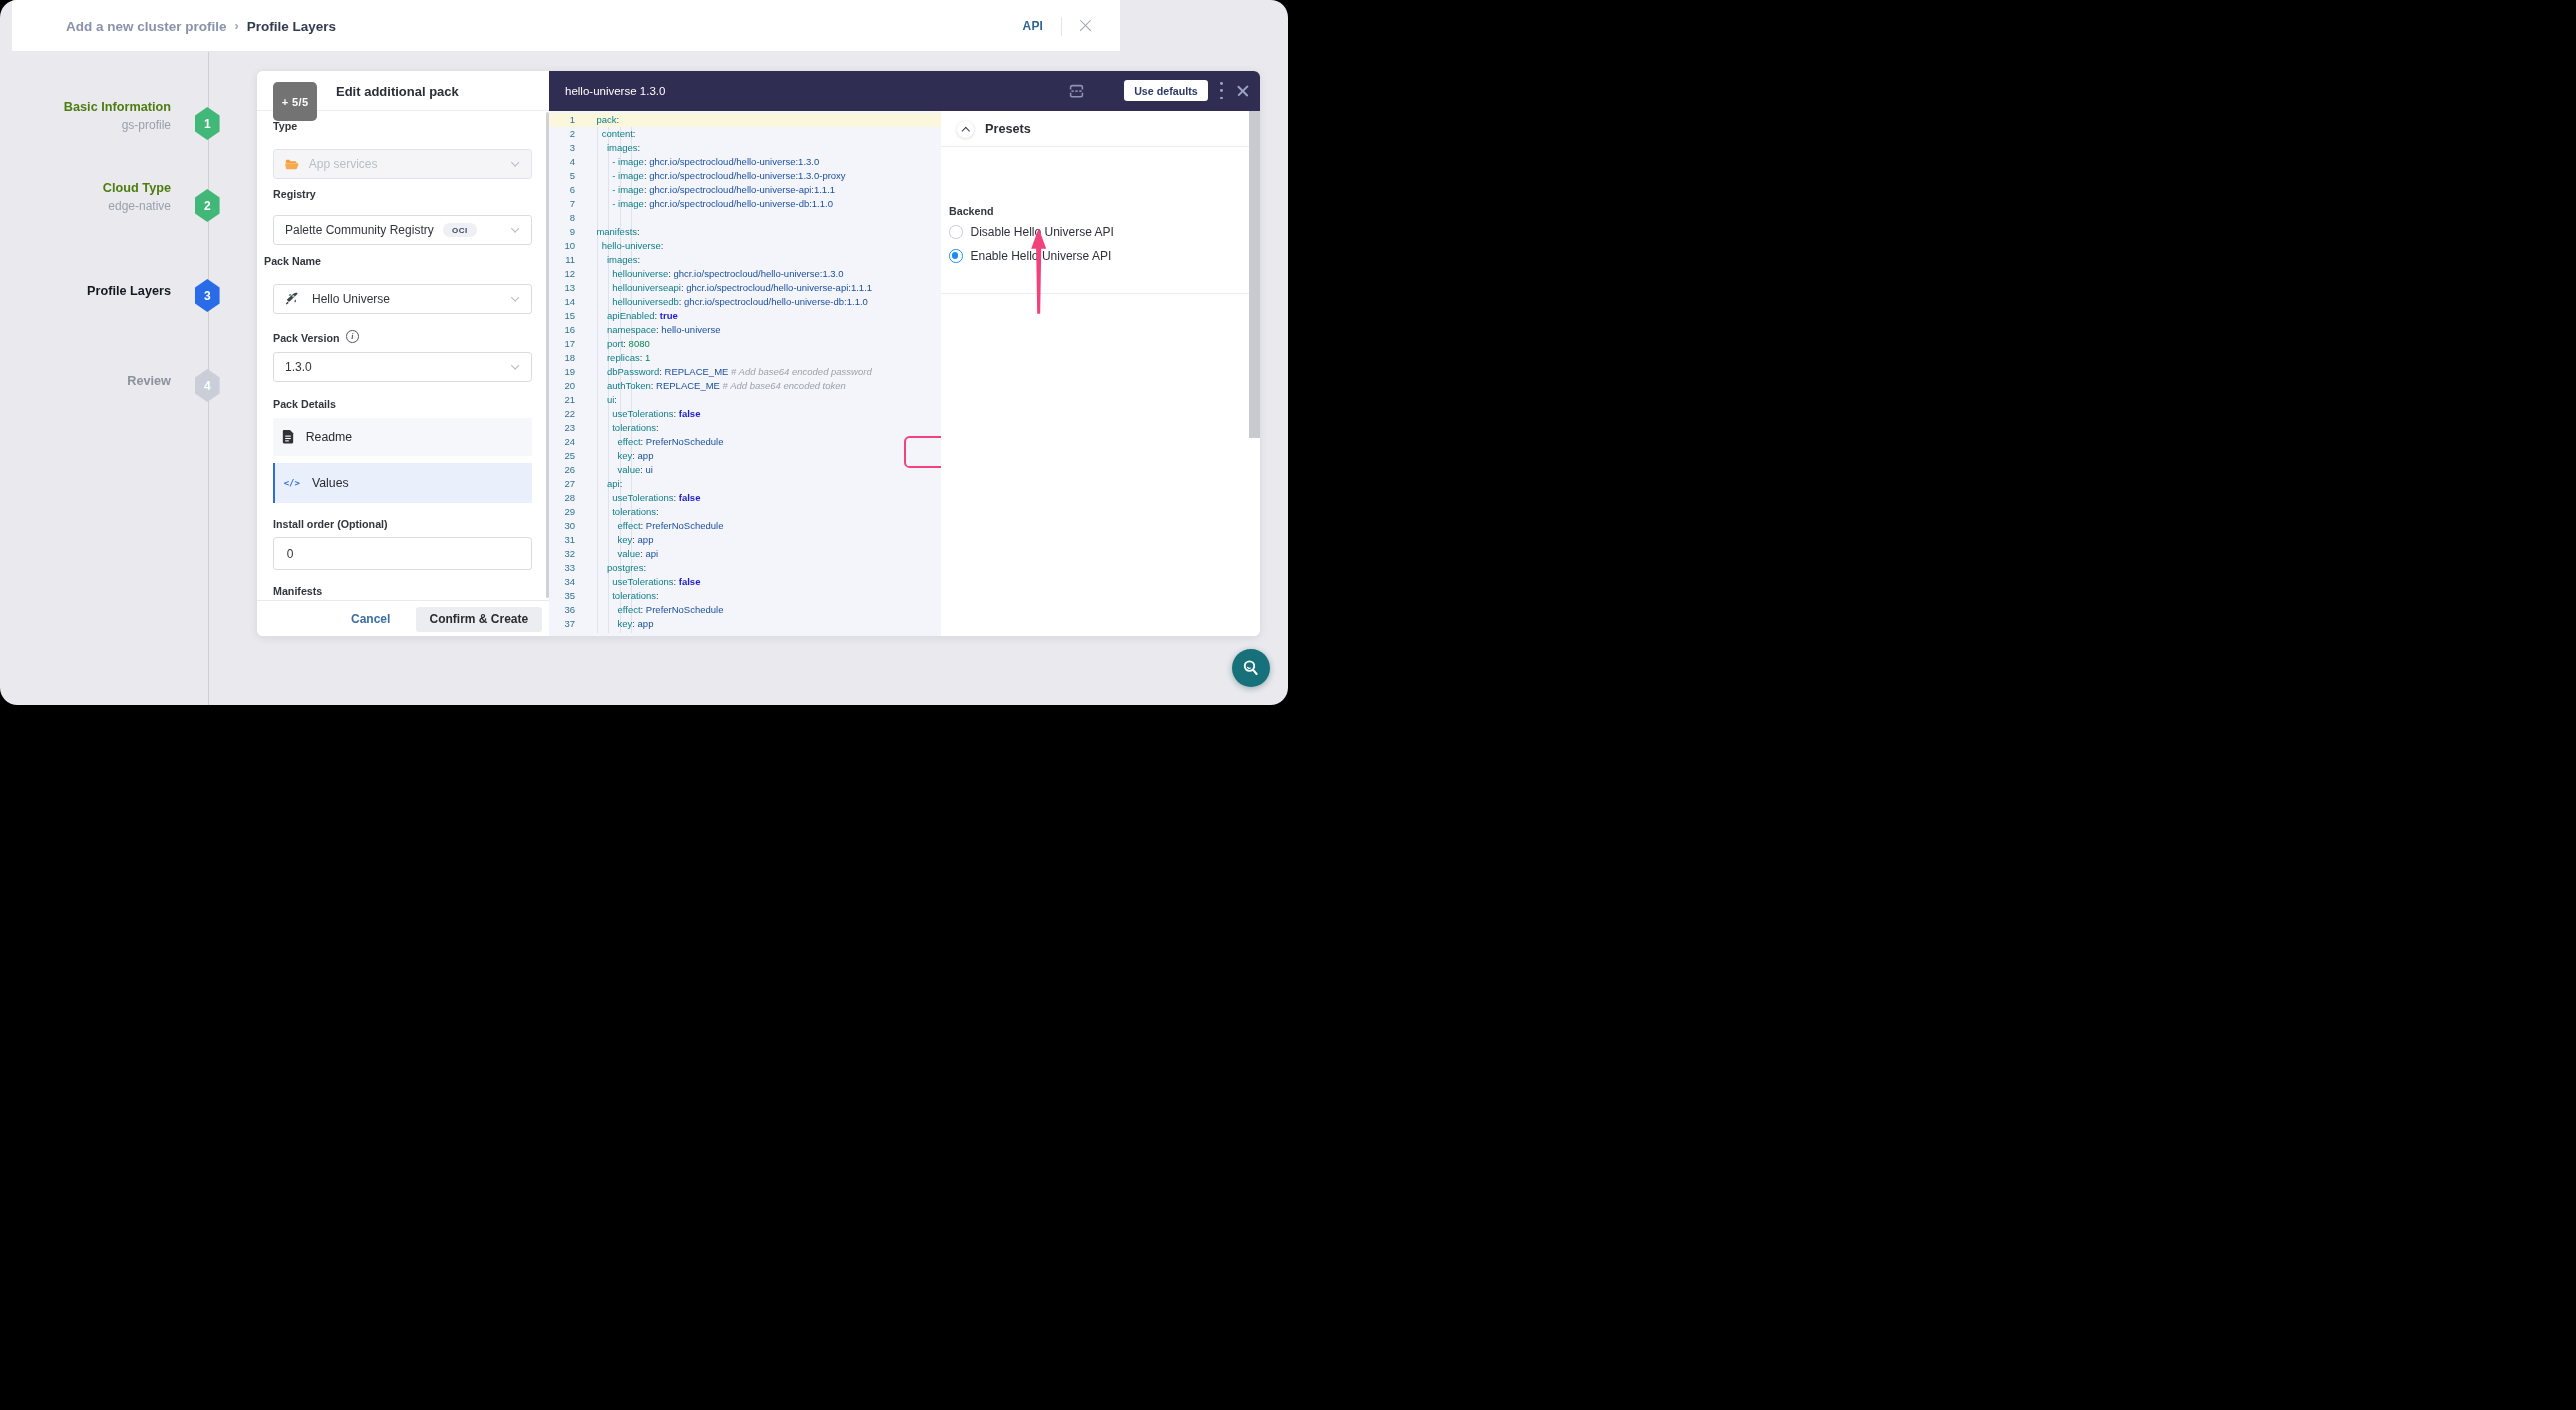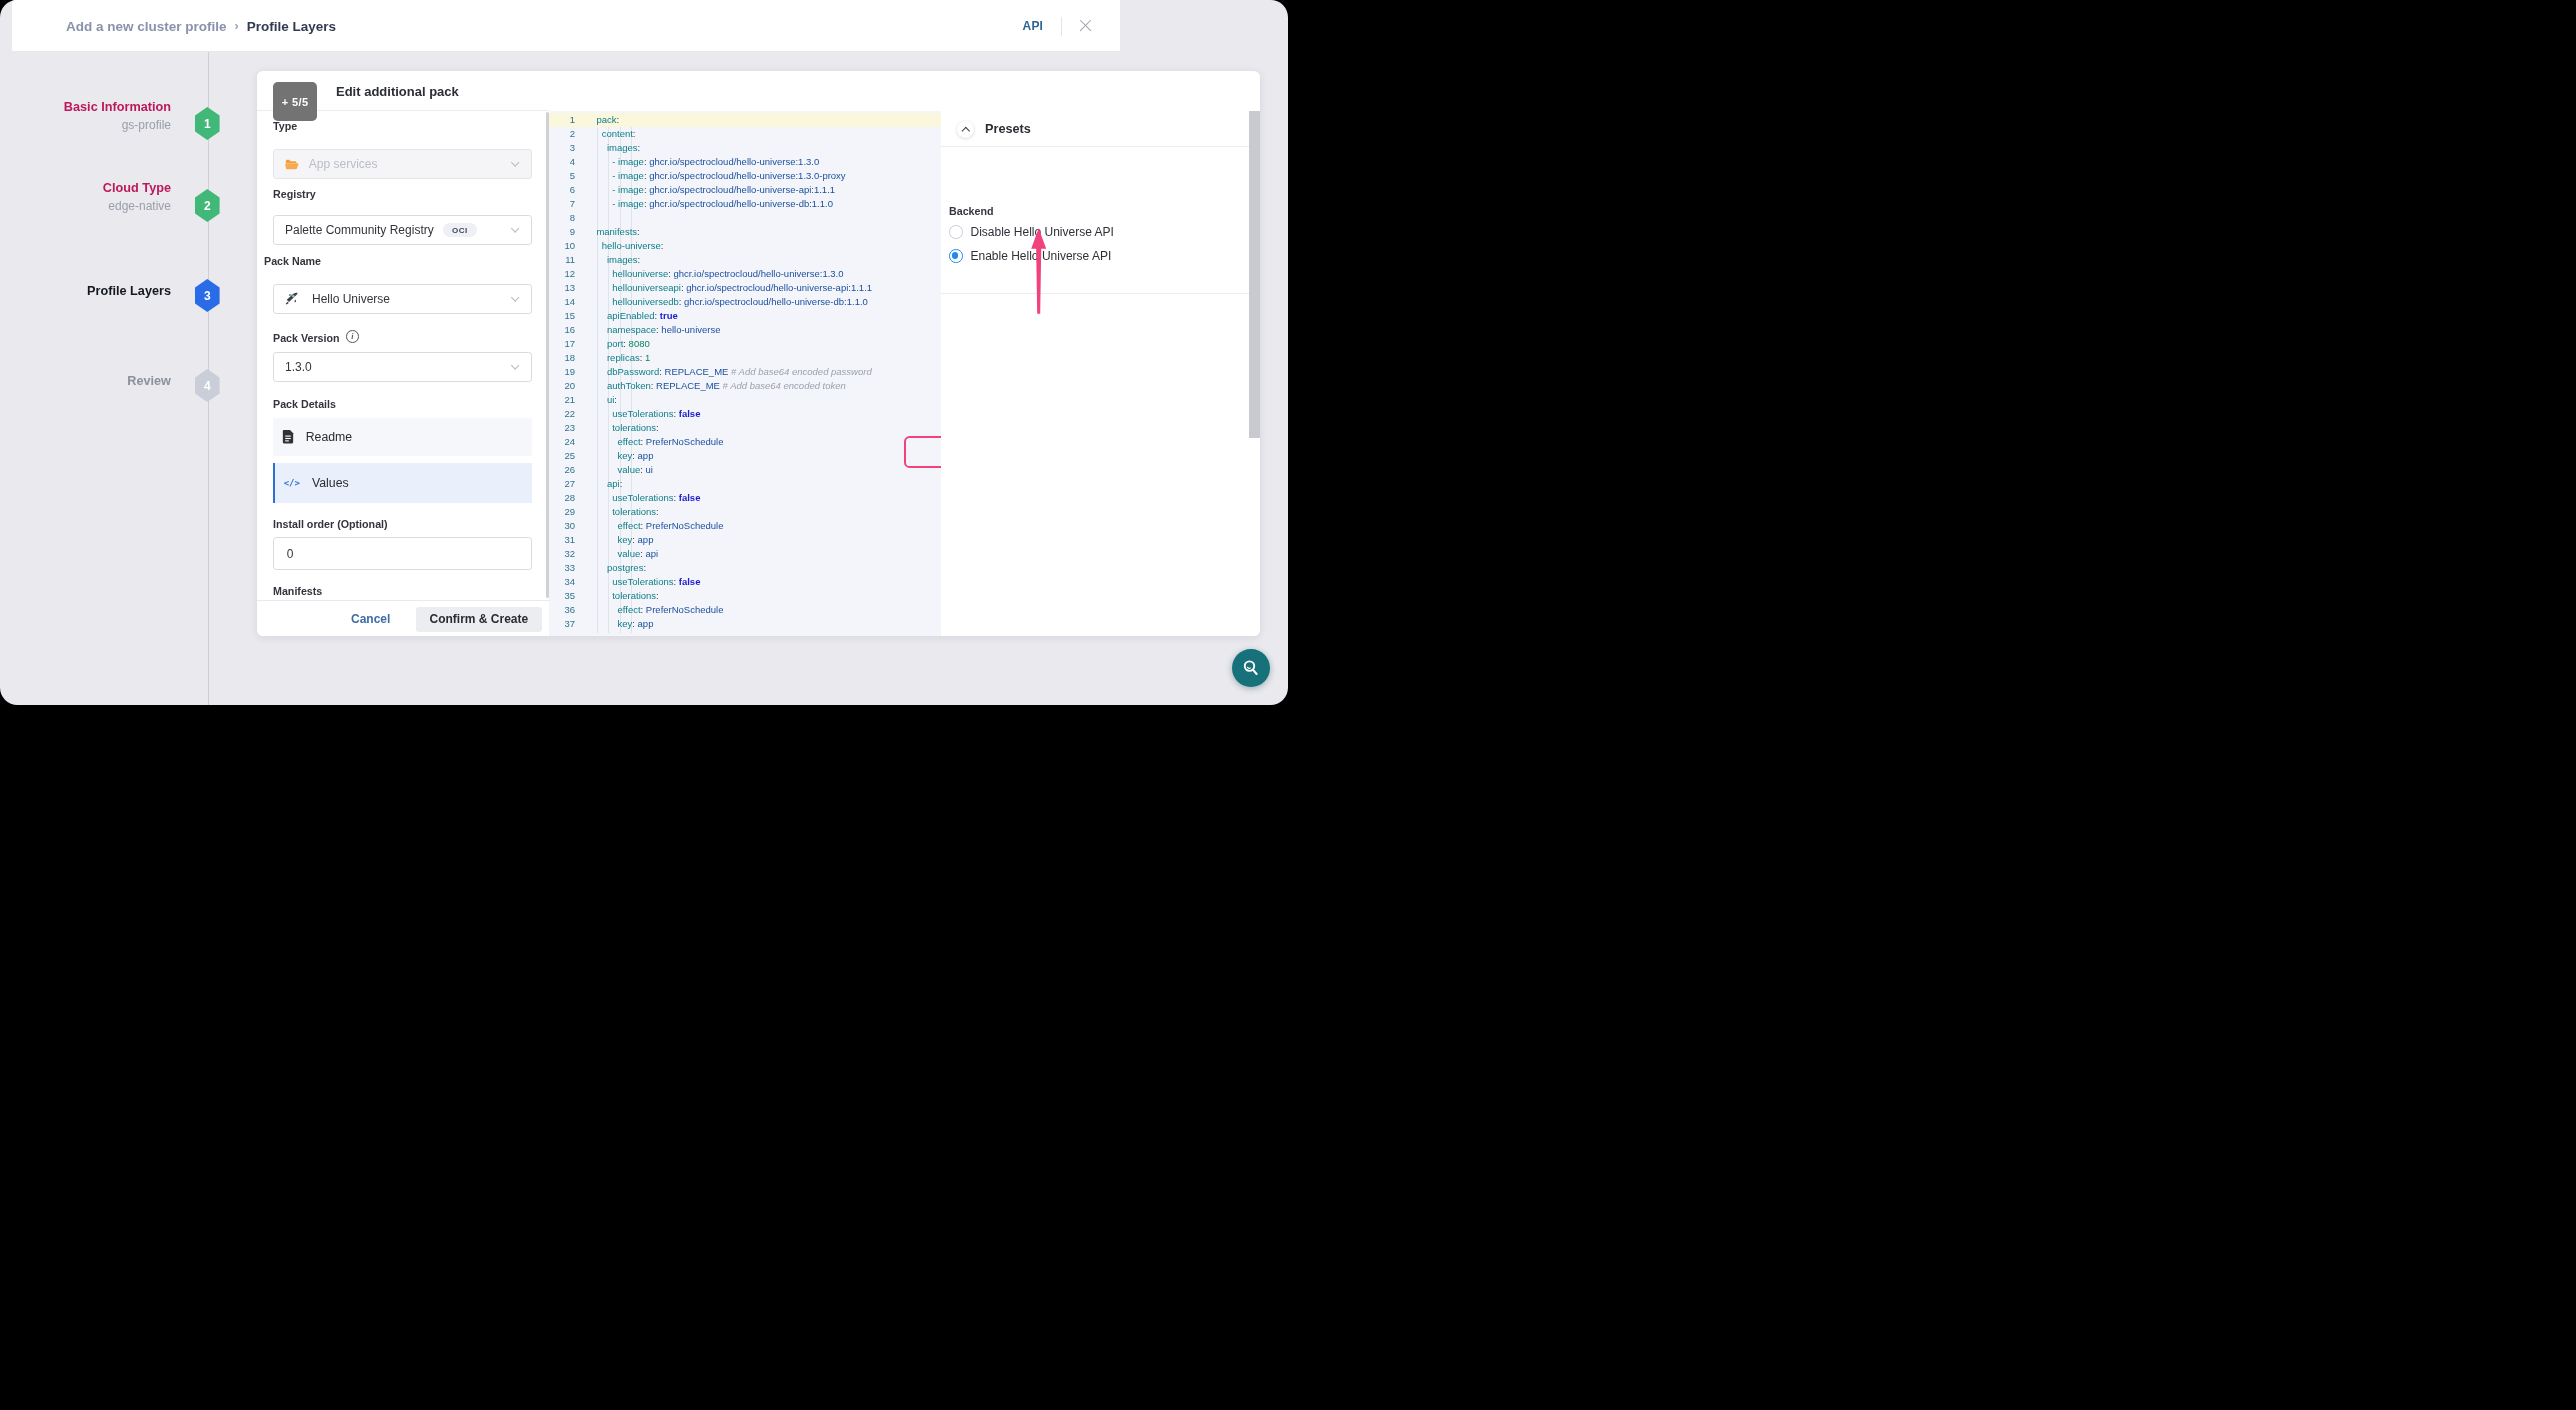--- a/index.html
+++ b/index.html
@@ -18,21 +18,21 @@
   .vdiv{width:0.8px;height:19px;background:#e3e5e9;}
   .hdr-x{width:14.3px;height:14.3px;position:relative;cursor:pointer;}
   .hdr-x:before,.hdr-x:after{content:"";position:absolute;left:-0.8px;top:6.3px;width:15px;height:1.3px;background:#9aa1ac;}
   .hdr-x:before{transform:rotate(45deg);} .hdr-x:after{transform:rotate(-45deg);}
 
   
   .stepline{position:absolute;left:208px;top:52px;width:0.8px;height:653px;background:#cdced6;}
   .step{position:absolute;left:0;width:238px;cursor:pointer;}
   .hex{position:absolute;left:195px;width:24.6px;height:33px;clip-path:polygon(50% 0,100% 26%,100% 74%,50% 100%,0 74%,0 26%);display:flex;align-items:center;justify-content:center;color:#fff;font-size:12px;font-weight:600;}
   .lblbox{position:absolute;left:0;width:171px;text-align:right;transform:translateY(-50%);}
-  .lbl-main{font-size:12.7px;font-weight:600;color:#be185d;white-space:nowrap;}
+  .lbl-main{font-size:12.7px;font-weight:600;color:#4d7c0f;white-space:nowrap;}
   .lbl-main.active{color:#15181f;font-weight:700;}
   .lbl-main.todo{color:#8b919d;font-weight:600;}
   .lbl-sub{font-size:12px;color:#9aa0ab;margin-top:4px;white-space:nowrap;}
 
   
   .modal{position:absolute;left:257px;top:71px;width:1003px;height:565px;background:#fff;border-radius:6.3px;box-shadow:0 1.6px 8px rgba(25,28,55,.09);}
   .footerbar{position:absolute;left:257px;top:639px;width:1003px;height:44px;background:#fff;border-radius:6.3px;box-shadow:0 0.8px 4px rgba(25,28,55,.07);}
 
   
   .form-hdr{position:absolute;left:0;top:0;width:292px;height:40px;border-bottom:0.8px solid #ebecf0;border-radius:6.3px 0 0 0;background:#fff;}
@@ -207,20 +207,37 @@
 
     <div class="flabel" style="left:16px;top:514px;">Manifests</div>
 
     <div class="form-scroll"></div>
 
     <div class="cancelbar">
       <span class="cancel-btn">Cancel</span>
       <span class="confirm-btn">Confirm &amp; Create</span>
     </div>
 
+    <div class="ed-hdr">
+      <div class="ed-title">hello-universe 1.3.0</div>
+      <svg class="abs" style="right:176px;top:12.7px;" width="15" height="14.3" viewBox="0 0 19 18">
+        <path d="M2 7V4.2C2 3 3 2 4.2 2h10.6C16 2 17 3 17 4.2V7" fill="none" stroke="#8d93b5" stroke-width="2"></path>
+        <path d="M2 11v2.8C2 15 3 16 4.2 16h10.6c1.2 0 2.2-1 2.2-2.2V11" fill="none" stroke="#8d93b5" stroke-width="2"></path>
+        <line x1="3" y1="9" x2="6" y2="9" stroke="#8d93b5" stroke-width="2"></line>
+        <line x1="8" y1="9" x2="11" y2="9" stroke="#8d93b5" stroke-width="2"></line>
+        <line x1="13" y1="9" x2="16" y2="9" stroke="#8d93b5" stroke-width="2"></line>
+      </svg>
+      <span class="use-def">Use defaults</span>
+      <span class="kebab">
+          <i></i>
+          <i></i>
+          <i></i>
+        </span>
+      <span class="ed-x"></span>
+    </div>
 
     <div class="codearea">
       <div class="guide" style="left:48px;"></div>
       <div class="guide" style="left:59px;"></div>
       <div class="guide" style="left:71px;"></div>
       <div class="guide" style="left:82px;"></div>
       <div id="codelines" style="position:relative;padding-top:1.6px;">
           <div class="cl active"><span class="ln">1</span><span class="ct"><span class="tk-k">pack</span><span class="tk-t">:</span></span></div>
           <div class="cl"><span class="ln">2</span><span class="ct"><span class="tk-k">  content</span><span class="tk-t">:</span></span></div>
           <div class="cl"><span class="ln">3</span><span class="ct"><span class="tk-k">    images</span><span class="tk-t">:</span></span></div>

